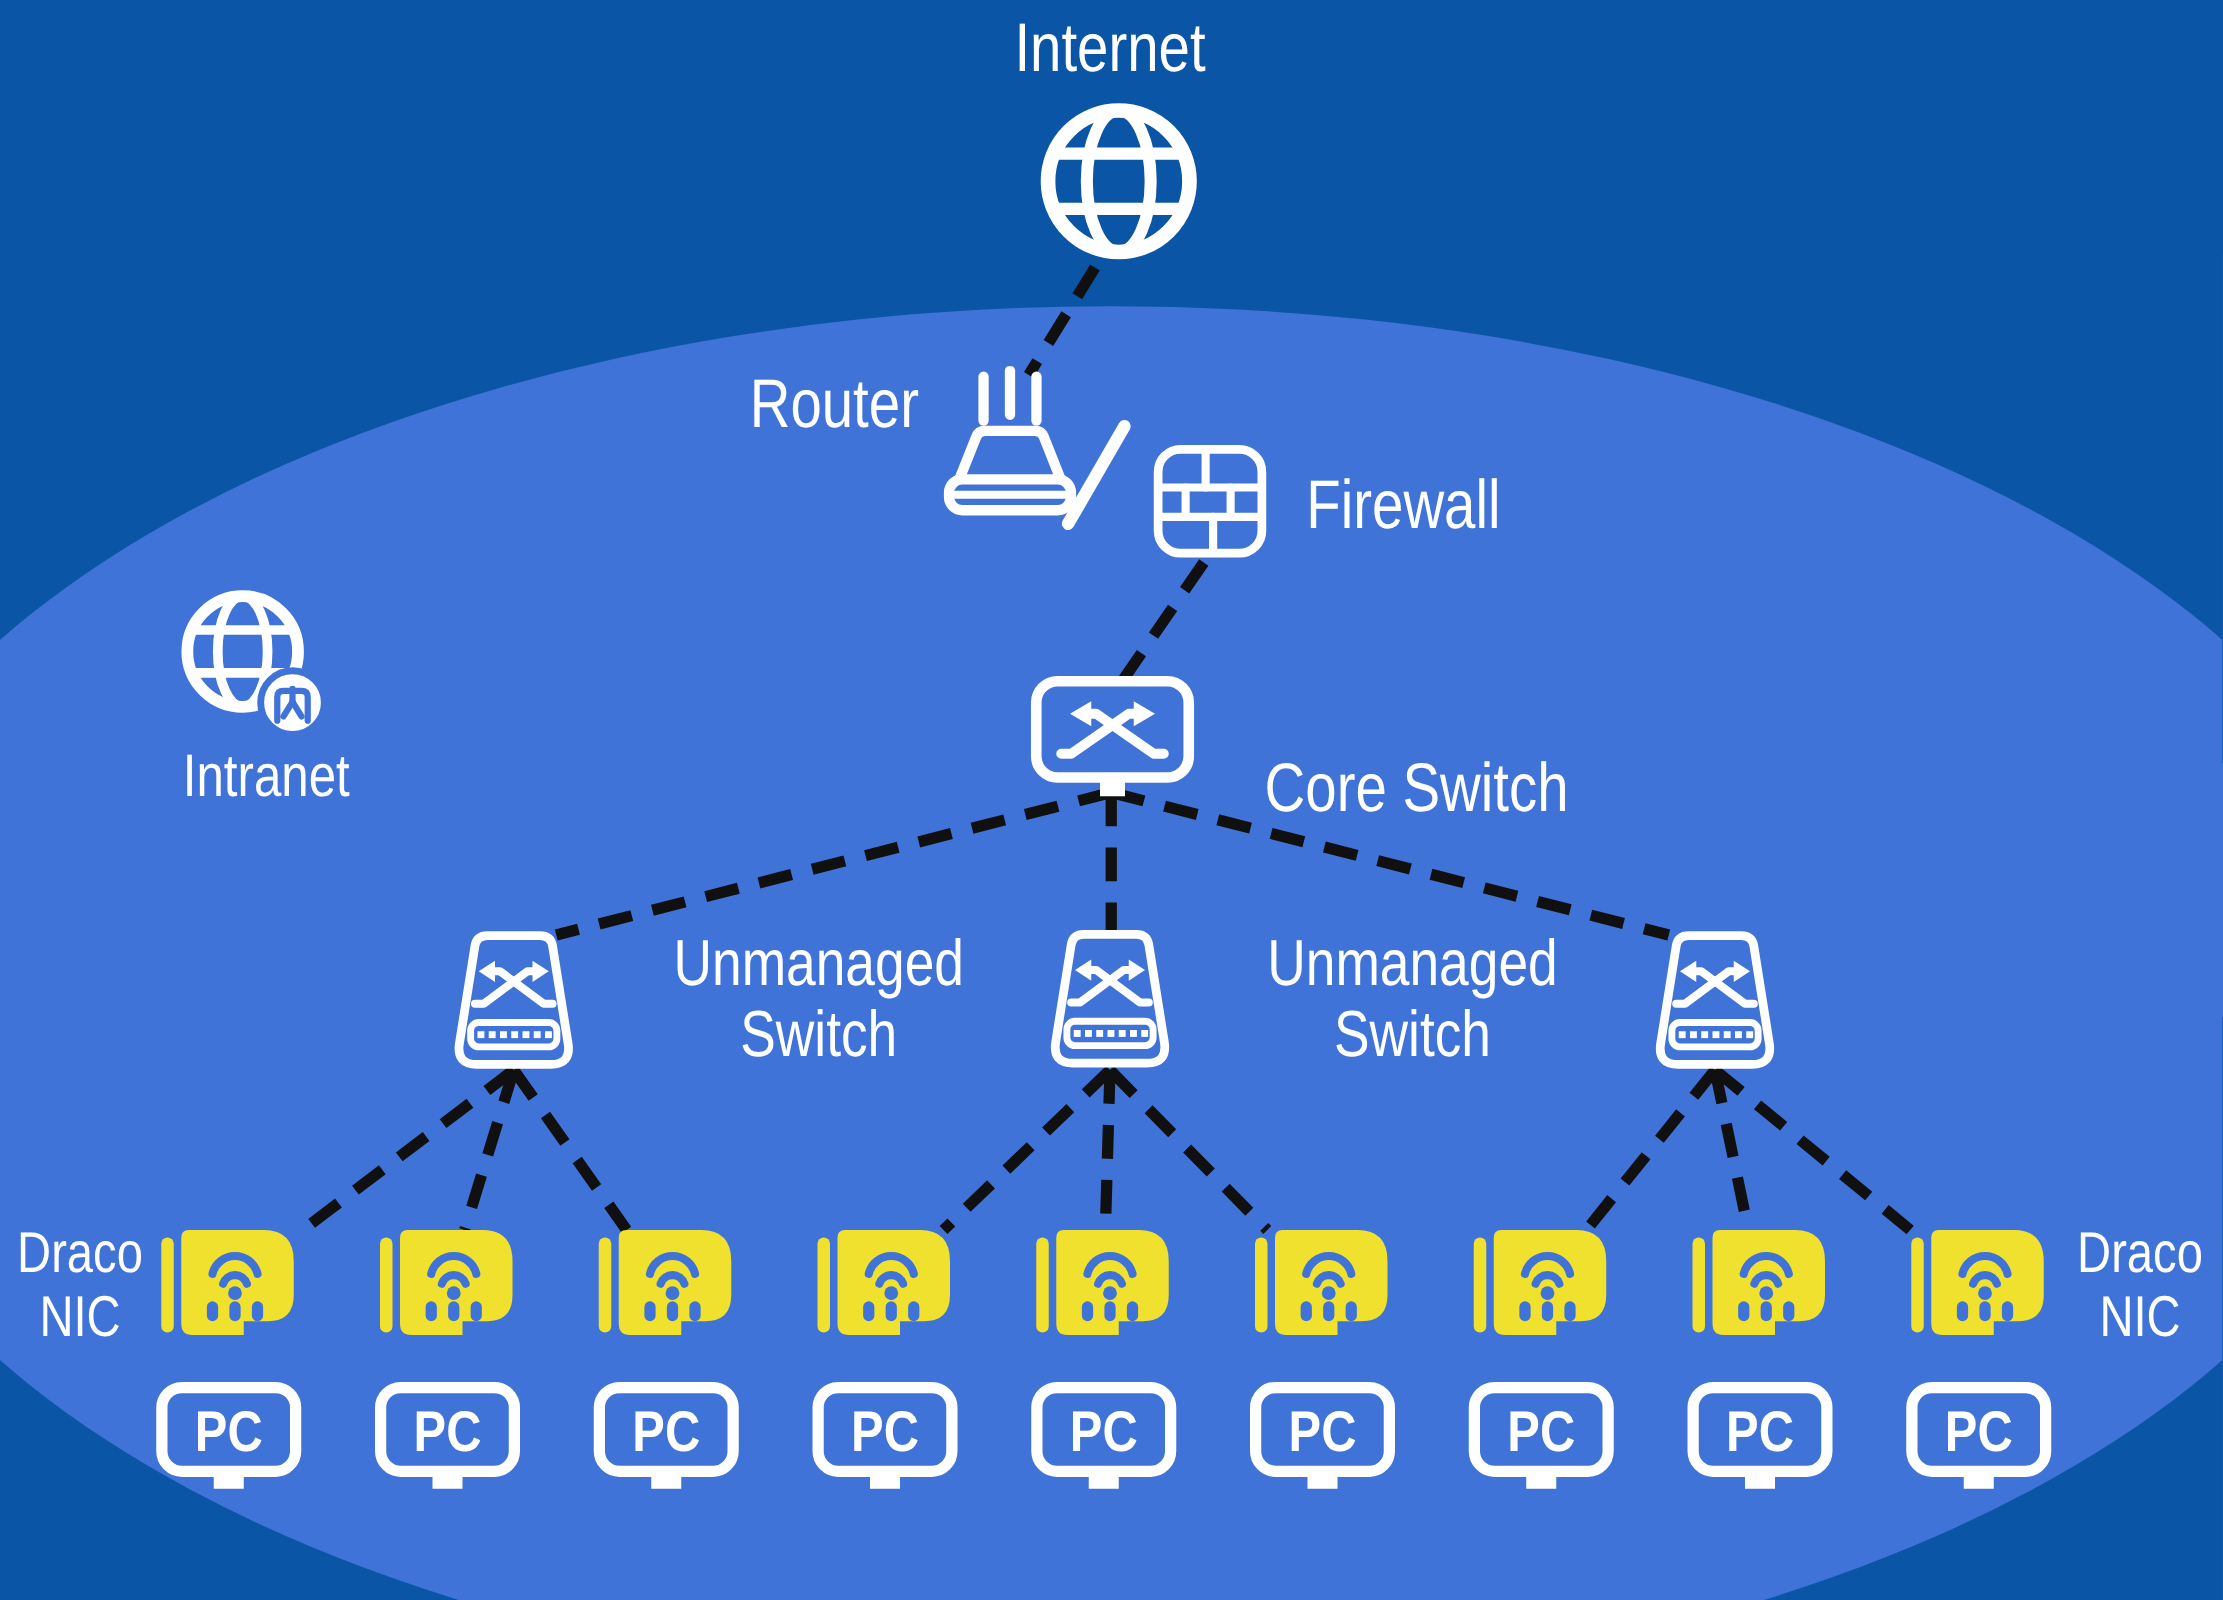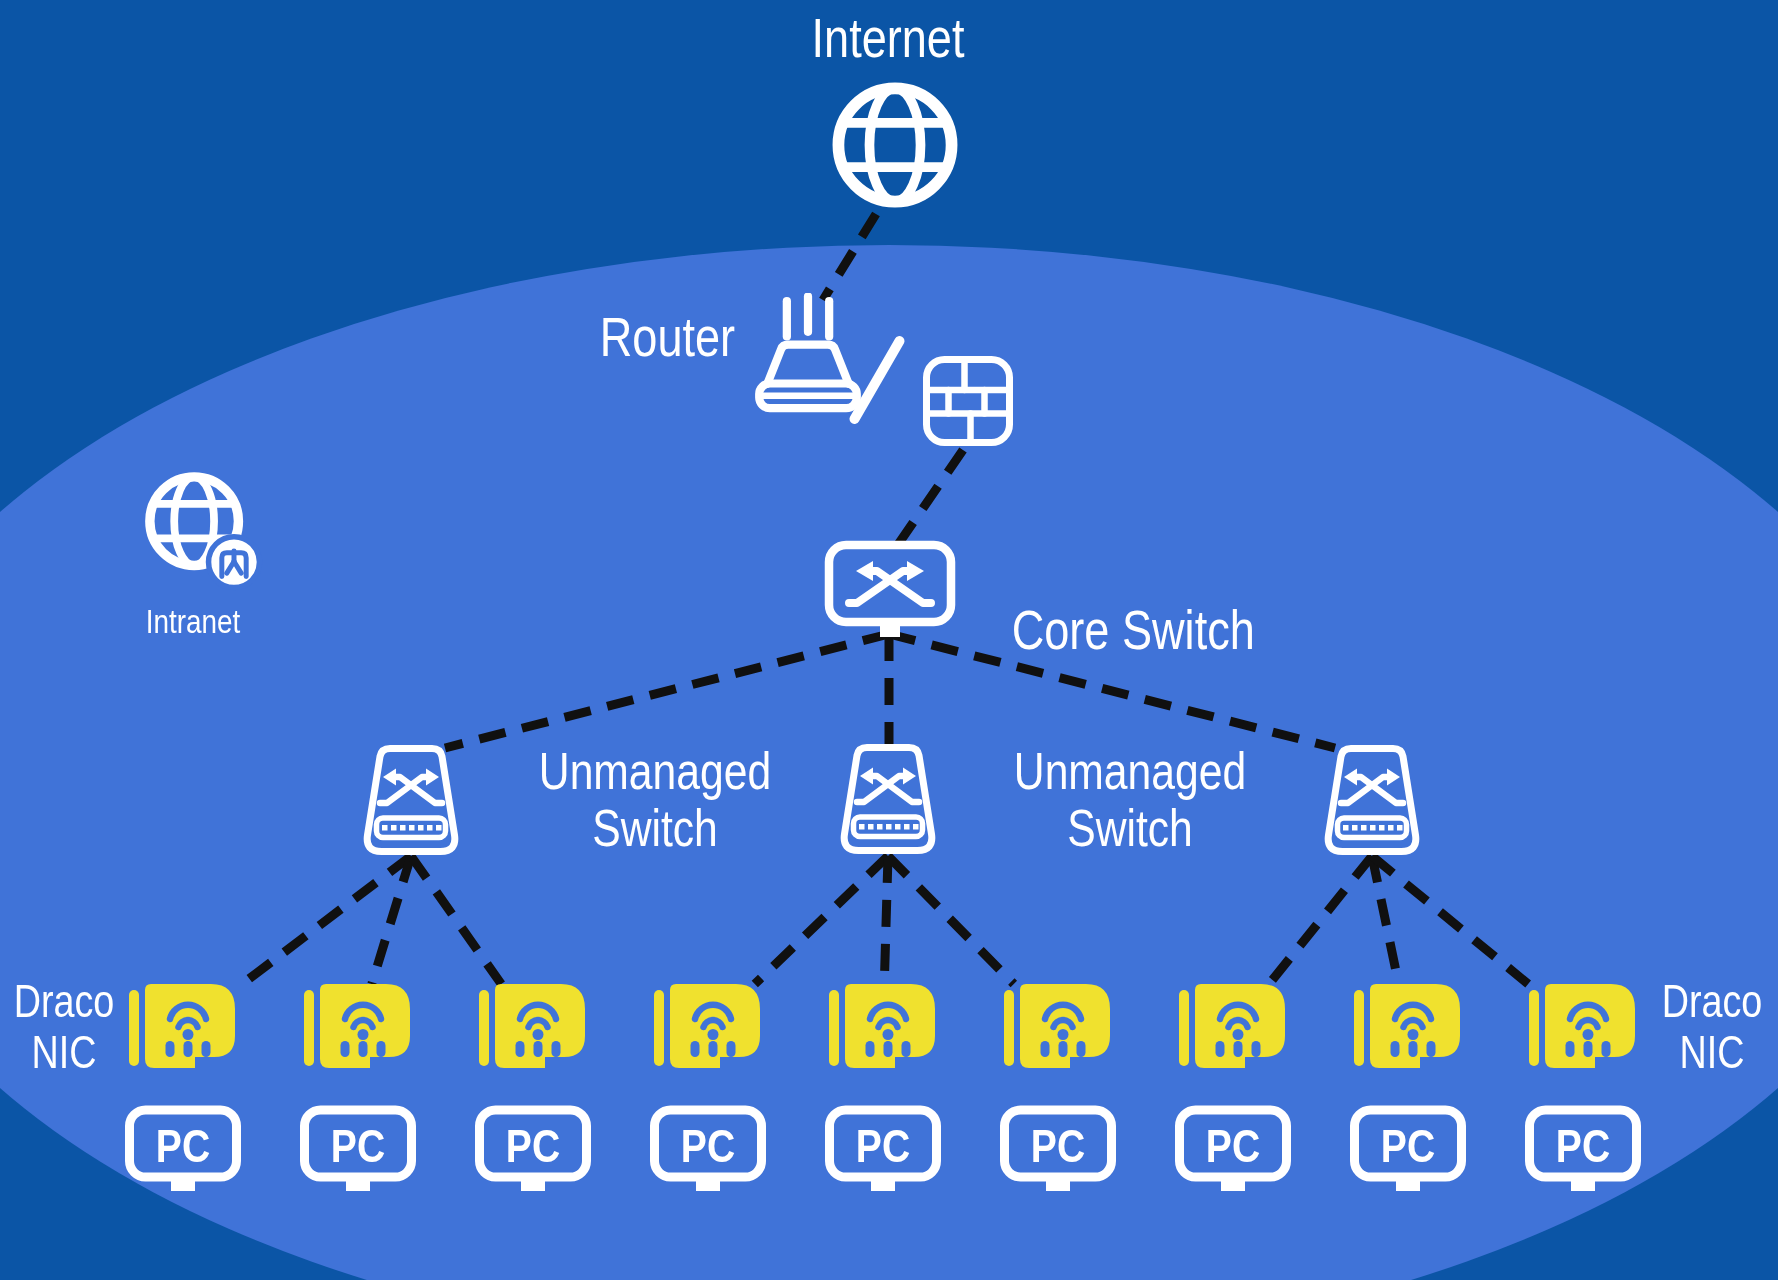--- a/index.html
+++ b/index.html
@@ -61,21 +61,21 @@
   <div class="lbl" style="left:888px;top:38px;">
     <span class="cond">Internet</span>
   </div>
   <svg class="node" style="left:895px;top:145px;" width="138" height="138" viewBox="0 0 100 100">
     <circle class="st sw8" cx="50" cy="50" r="41"></circle>
     <ellipse class="st sw7" cx="50" cy="50" rx="18.5" ry="41"></ellipse>
     <path class="st sw7" d="M 12.5,34 H 87.5"></path>
     <path class="st sw7" d="M 12.5,66 H 87.5"></path>
   </svg>
 
-  <div class="lbl lbl-right" style="left:750px;top:337px;">
+  <div class="lbl lbl-right" style="left:750px;top:323px;">
     <span class="cond">Router</span>
   </div>
   <svg class="node" style="left:808px;top:360px;" width="118" height="134" viewBox="0 0 100 114">
     <path class="st sw7" d="M 32,7 V 37"></path>
     <path class="st sw7" d="M 50,3 V 33"></path>
     <path class="st sw7" d="M 68,7 V 37"></path>
     <path class="st sw7" d="M 15.5,77 L 27,48 Q 28.5,44 33,44 H 67 Q 71.5,44 73,48 L 84.5,77"></path>
     <rect class="st sw7" x="8.5" y="77" width="83" height="21" rx="9"></rect>
     <path class="st sw5" d="M 11,87.5 H 89"></path>
   </svg>
@@ -84,20 +84,23 @@
 
   <svg class="node" style="left:968px;top:401px;" width="94" height="94" viewBox="0 0 94 94">
     <rect class="st sw7" x="5.5" y="5.5" width="83" height="83" rx="18"></rect>
     <path class="st sw6" d="M 7,36 H 87"></path>
     <path class="st sw6" d="M 7,59.5 H 87"></path>
     <path class="st sw6" d="M 43.5,8 V 36"></path>
     <path class="st sw6" d="M 27.5,36 V 59.5"></path>
     <path class="st sw6" d="M 63.5,36 V 59.5"></path>
     <path class="st sw6" d="M 49.5,59.5 V 86"></path>
   </svg>
+  <div class="lbl lbl-left" style="left:1028px;top:404px;">
+    <span class="cond">Firewall</span>
+  </div>
 
   <svg class="node" style="left:890px;top:589px;" width="134" height="100" viewBox="0 0 134 100">
     <rect class="st sw8" x="6" y="6" width="122" height="77" rx="17"></rect>
     <rect class="fw" x="57" y="83" width="20" height="15"></rect>
     <path class="st" style="stroke-width:8" d="M 26,64 H 34 L 80,32 H 84"></path>
     <polygon class="fw" points="84,22 84,42 101,32"></polygon>
     <path class="st" style="stroke-width:8" d="M 108,64 H 100 L 54,32 H 50"></path>
     <polygon class="fw" points="50,22 50,42 33,32"></polygon>
   </svg>
   <div class="lbl lbl-left" style="left:985px;top:582px;margin-top:48px;">
@@ -110,21 +113,21 @@
     <path class="st sw7" d="M 11,32.5 H 85"></path>
     <path class="st sw7" d="M 11,63.5 H 85"></path>
     <g>
       <circle class="badge-circle" cx="84" cy="85" r="23"></circle>
       <path class="glyph" d="M 73,98 V 81 Q 73,76.5 77.5,76.5 H 90.5 Q 95,76.5 95,81 V 98"></path>
       <path class="glyph" d="M 84,75 V 84.5"></path>
       <path class="glyph" d="M 84,84.5 L 77.5,95"></path>
       <path class="glyph" d="M 84,84.5 L 90.5,95"></path>
     </g>
   </svg>
-  <div class="lbl" style="left:193px;top:622px;font-size:34px;">
+  <div class="lbl" style="left:213px;top:622px;font-size:48px;">
     <span class="cond">Intranet</span>
   </div>
 
   <svg class="node" style="left:411px;top:801px;" width="110" height="116" viewBox="0 0 110 116">
     <path class="st sw7" d="M 34,5.5 L 76,5.5 Q 84.5,5.5 86,13.5 L 98.5,92 Q 101,108.5 84.5,108.5 L 25.5,108.5 Q 9,108.5 11.5,92 L 24,13.5 Q 25.5,5.5 34,5.5 Z"></path>
     <path class="st sw6" d="M 24,60 H 31 L 66,34 H 70"></path>
     <polygon class="fw" points="70,25.5 70,42.5 83,34"></polygon>
     <path class="st sw6" d="M 86,60 H 79 L 44,34 H 40"></path>
     <polygon class="fw" points="40,25.5 40,42.5 27,34"></polygon>
     <rect class="st sw5" x="20.5" y="75" width="69" height="19.5" rx="6.5"></rect>

